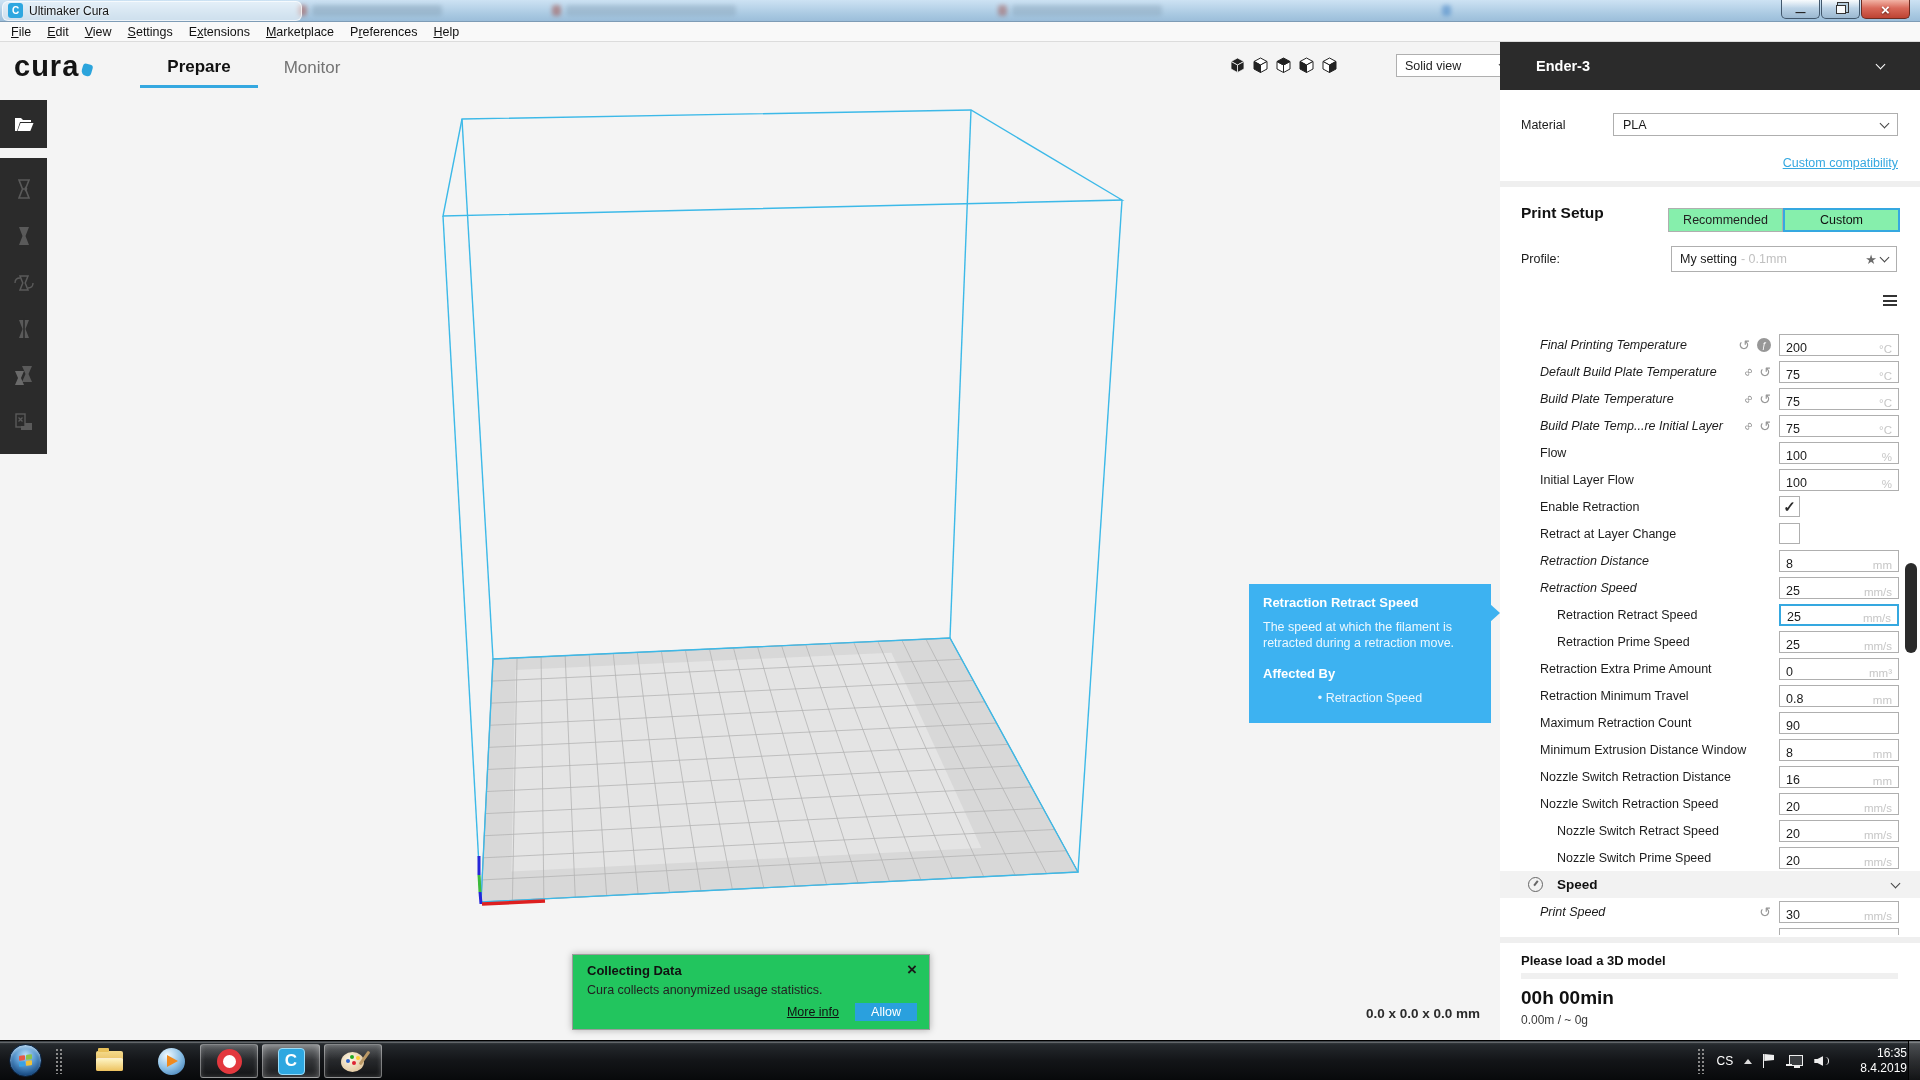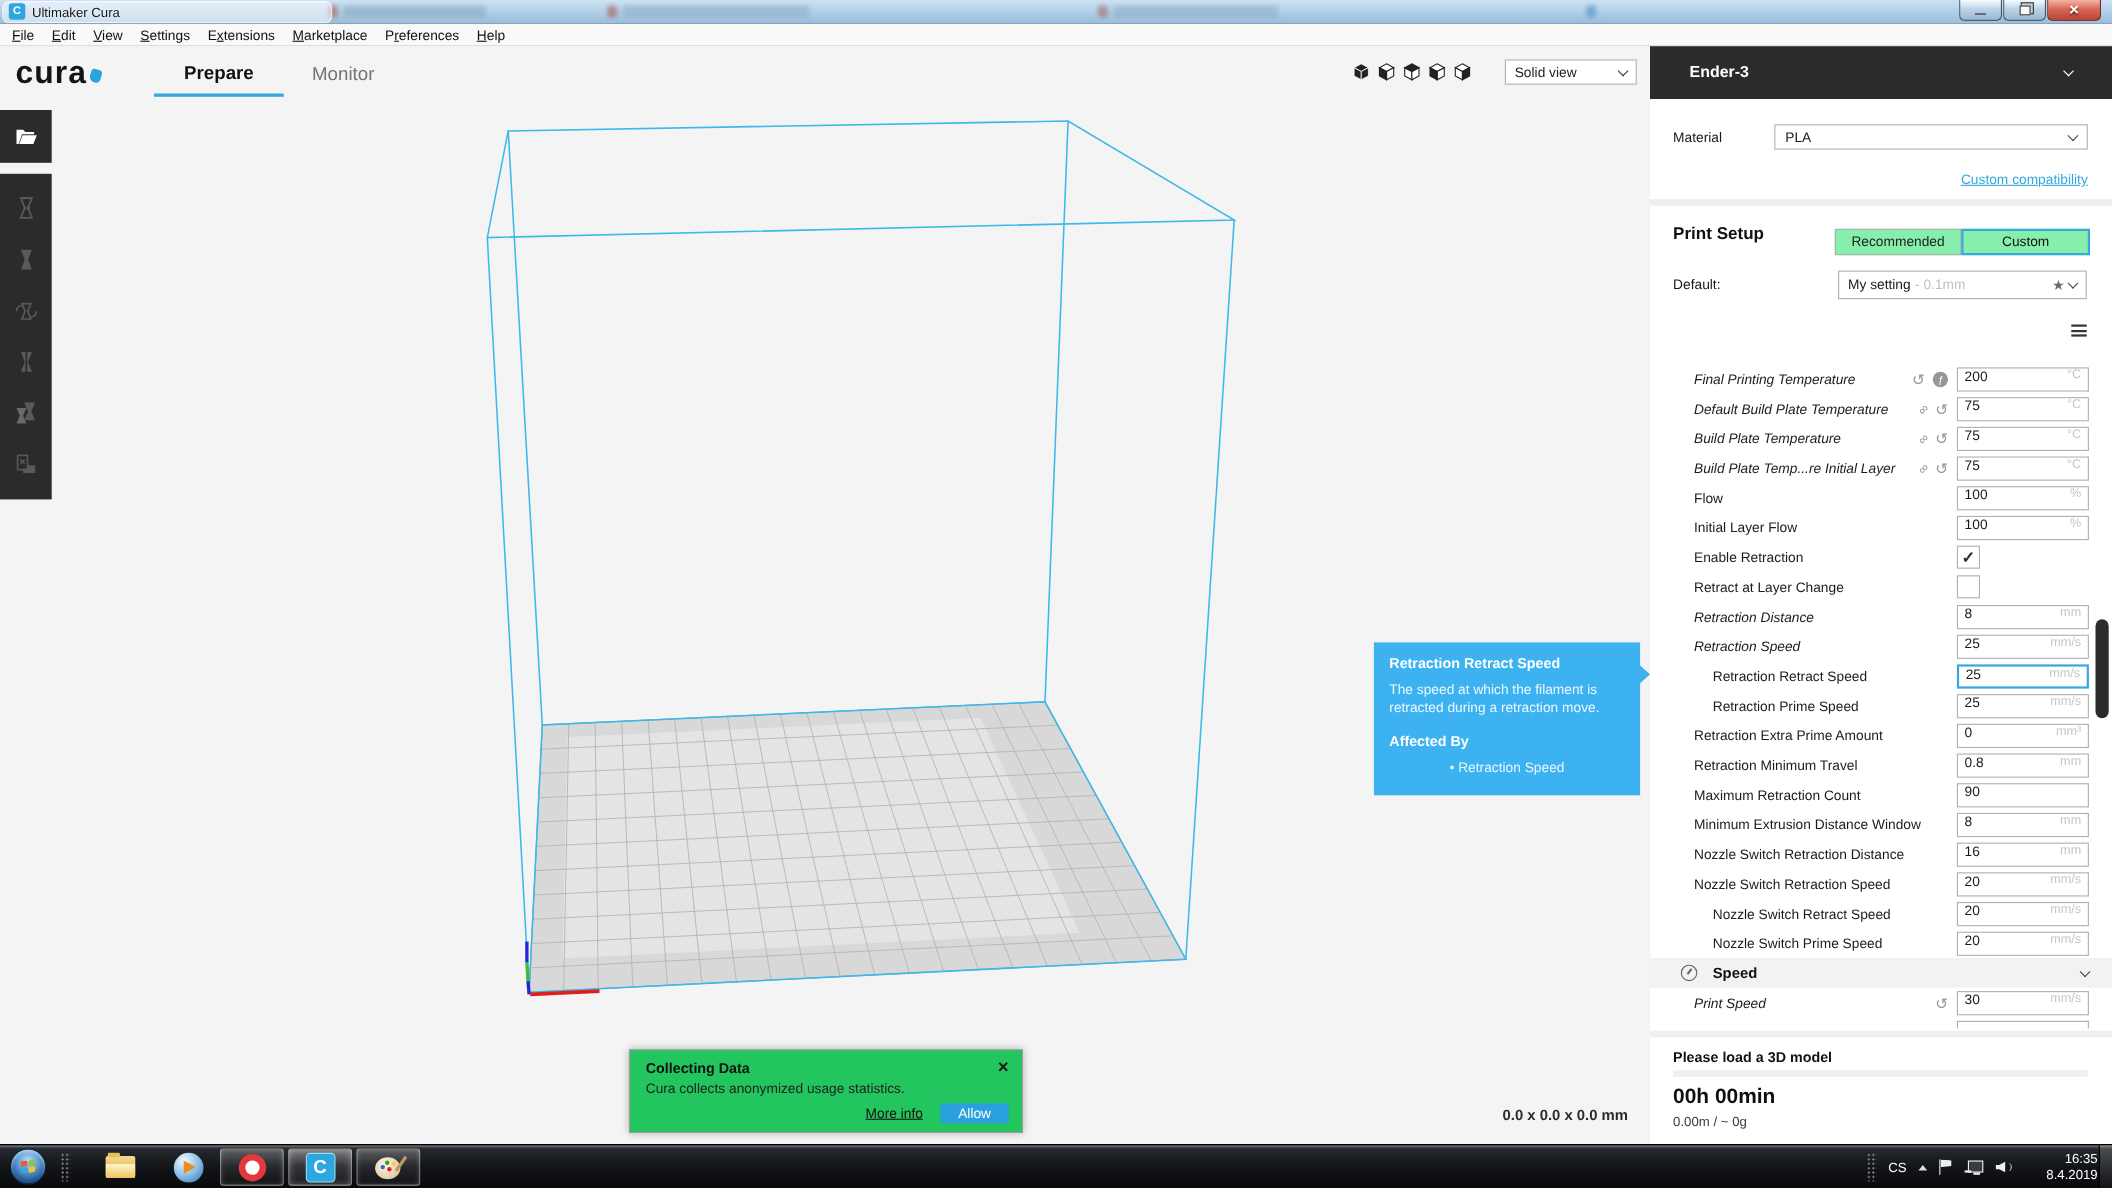--- a/index.html
+++ b/index.html
@@ -34,21 +34,21 @@
 
   
   .appheader{position:absolute;left:0;top:42px;width:1500px;height:48px;background:#f4f4f4}
   .logo{position:absolute;left:14px;top:8px;font-size:29px;font-weight:800;letter-spacing:1px;color:#141414}
   .logo-dot{display:inline-block;width:10px;height:12px;background:#2ba4dc;border-radius:3px 3px 4px 5px;
     transform:rotate(16deg);margin-left:3px}
   .tab{position:absolute;top:6px;height:40px;display:flex;align-items:center;justify-content:center;font-size:17px}
   .tab.prepare{left:140px;width:118px;font-weight:700;color:#111;border-bottom:3px solid #35a8e0}
   .tab.monitor{left:266px;width:92px;color:#737373}
   .viewcubes{position:absolute;left:1229px;top:15px;display:flex;gap:6px;align-items:center}
-  .viewmode{position:absolute;left:1368px;top:12px;width:120px;height:23px;background:#fff;
+  .viewmode{position:absolute;left:1396px;top:12px;width:120px;height:23px;background:#fff;
     border:1px solid #afafaf;display:flex;align-items:center;padding:0 8px;font-size:12.5px;color:#222}
   .chev{width:7px;height:7px;border-right:1.5px solid #444;border-bottom:1.5px solid #444;
     transform:rotate(45deg);margin-top:-3px}
   .chev.white{border-color:#fff}
   .ml-auto{margin-left:auto}
 
   
   .open-btn{position:absolute;left:0;top:100px;width:47px;height:48px;background:#2b2b2b;
     display:flex;align-items:center;justify-content:center}
   .tools{position:absolute;left:0;top:158px;width:47px;height:296px;background:#2b2b2b;
@@ -98,21 +98,21 @@
     border-top:2px solid #333;border-bottom:2px solid #333}
   .hamburger::after{content:"";display:block;height:2px;background:#333;margin-top:2.5px}
 
   .slist{position:absolute;top:289px;left:0;right:0}
   .srow{height:27px;display:flex;align-items:center;padding:0 21px 0 40px;font-size:12.5px;color:#1c1c1c}
   .srow.indent{padding-left:57px}
   .srow.italic .slab{font-style:italic}
   .slab{white-space:nowrap}
   .icons{margin-left:auto;display:flex;align-items:center;gap:7px;margin-right:8px}
   .sbox{flex:none;width:120px;height:22px;border:1px solid #afafaf;background:#fff;
-    display:flex;align-items:flex-start;padding:0 6px}
+    display:flex;align-items:flex-end;padding:0 6px}
   .srow.highlight .sbox{border:2px solid #35a8e0}
   .sval{font-size:12.5px;color:#1a1a1a}
   .sunit{margin-left:auto;font-size:11.5px;color:#c6c6c6}
   .scheck{flex:none;width:21px;height:21px;border:1px solid #afafaf;background:#fff;margin-right:99px;
     display:flex;align-items:center;justify-content:center}
   .scheck.checked::after{content:"✓";font-size:15px;font-weight:700;color:#2b2b2b}
   .ic-undo::before{content:"↺";font-size:14px;color:#979797}
   .ic-fx{width:14px;height:14px;border-radius:50%;background:#979797;display:flex;align-items:center;justify-content:center}
   .ic-fx::before{content:"ƒ";color:#fff;font-style:italic;font-size:9px}
   .ic-link{display:inline-block;transform:rotate(-45deg);color:#979797;font-size:12px}
@@ -381,21 +381,21 @@
 
   <div class="sep" style="top:139px"></div>
 
   <div class="ps-title">Print Setup</div>
   <div class="mode-btns">
     <div class="mode">Recommended</div>
     <div class="mode active">Custom</div>
   </div>
 
   <div class="profile-row">
-    <span>Default:</span>
+    <span>Profile:</span>
     <div class="profile-select">
       <span>My setting</span>
       <span class="profile-detail">- 0.1mm</span>
       <span class="star-icon"></span>
       <span class="chev"></span>
     </div>
   </div>
 
   <div class="hamburger"></div>
 

